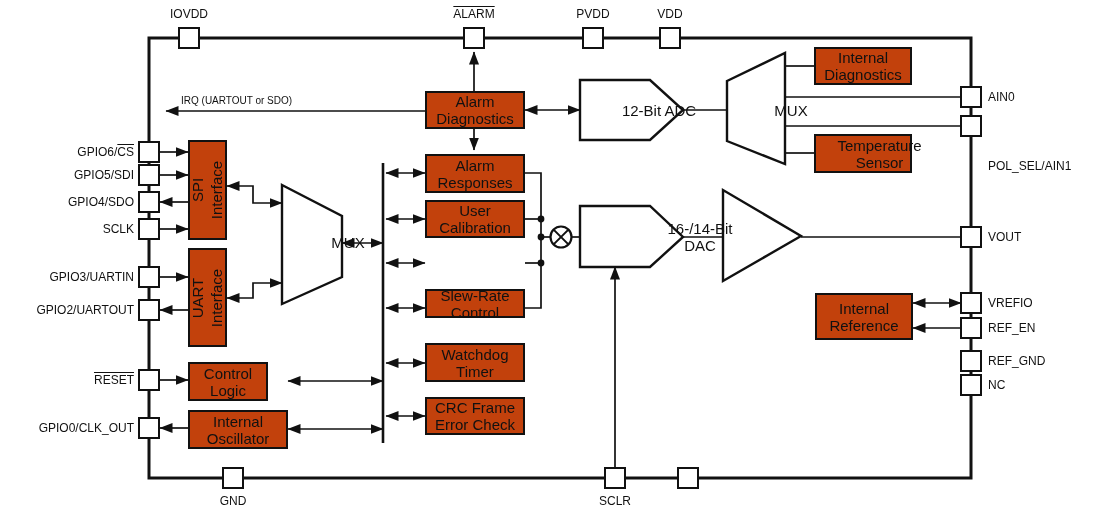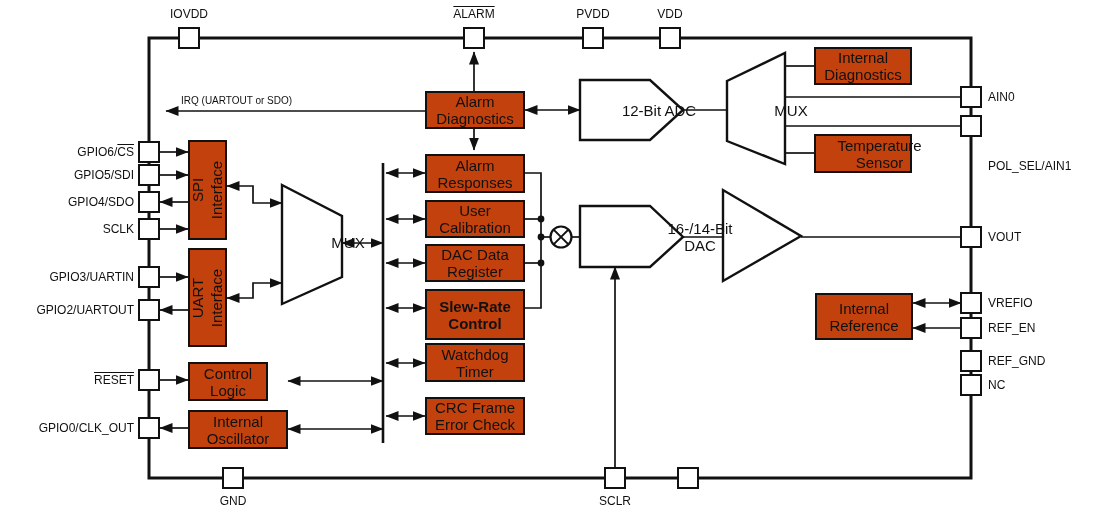--- a/index.html
+++ b/index.html
@@ -132,23 +132,21 @@
 Interface</span></div>
   <div class="block" style="left:188px;top:362px;width:80px;height:39px;">Control Logic</div>
   <div class="block" style="left:188px;top:410px;width:100px;height:39px;">Internal
 Oscillator</div>
   <div class="block" style="left:425px;top:91px;width:100px;height:38px;">Alarm
 Diagnostics</div>
   <div class="block" style="left:425px;top:154px;width:100px;height:39px;">Alarm
 Responses</div>
   <div class="block" style="left:425px;top:200px;width:100px;height:38px;">User
 Calibration</div>
-  <div class="block" style="left:425px;top:244px;width:100px;height:38px;">DAC Data
-Register</div>
-  <div class="block" style="left:425px;top:289px;width:100px;height:51px;font-weight:bold;">Slew-Rate
+  <div class="block" style="left:425px;top:289px;width:100px;height:29px;">Slew-Rate
 Control</div>
   <div class="block" style="left:425px;top:343px;width:100px;height:39px;">Watchdog
 Timer</div>
   <div class="block" style="left:425px;top:397px;width:100px;height:38px;">CRC Frame
 Error Check</div>
   <div class="block" style="left:814px;top:47px;width:98px;height:38px;">Internal
 Diagnostics</div>
   <div class="block" style="left:814px;top:134px;width:98px;height:39px;padding-left:33px;">Temperature
 Sensor</div>
   <div class="block" style="left:815px;top:293px;width:98px;height:47px;">Internal

